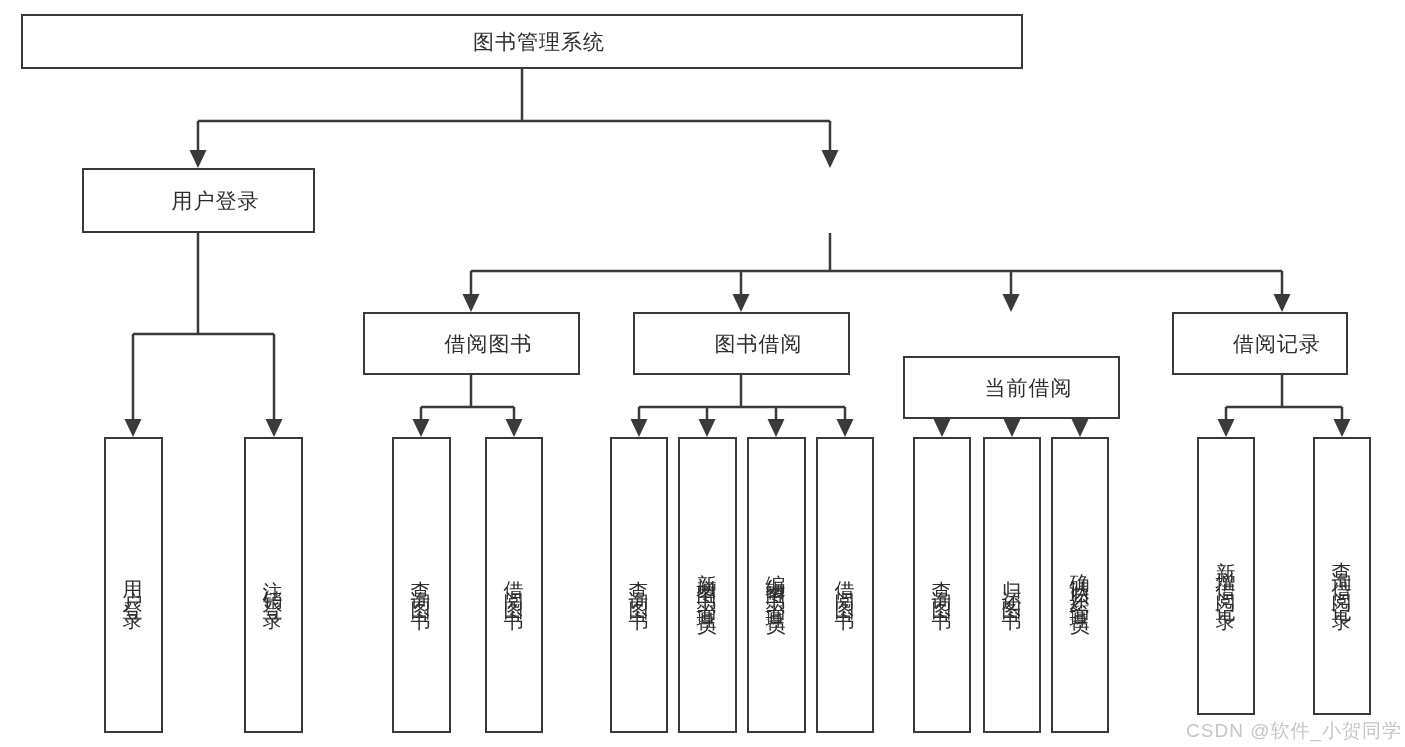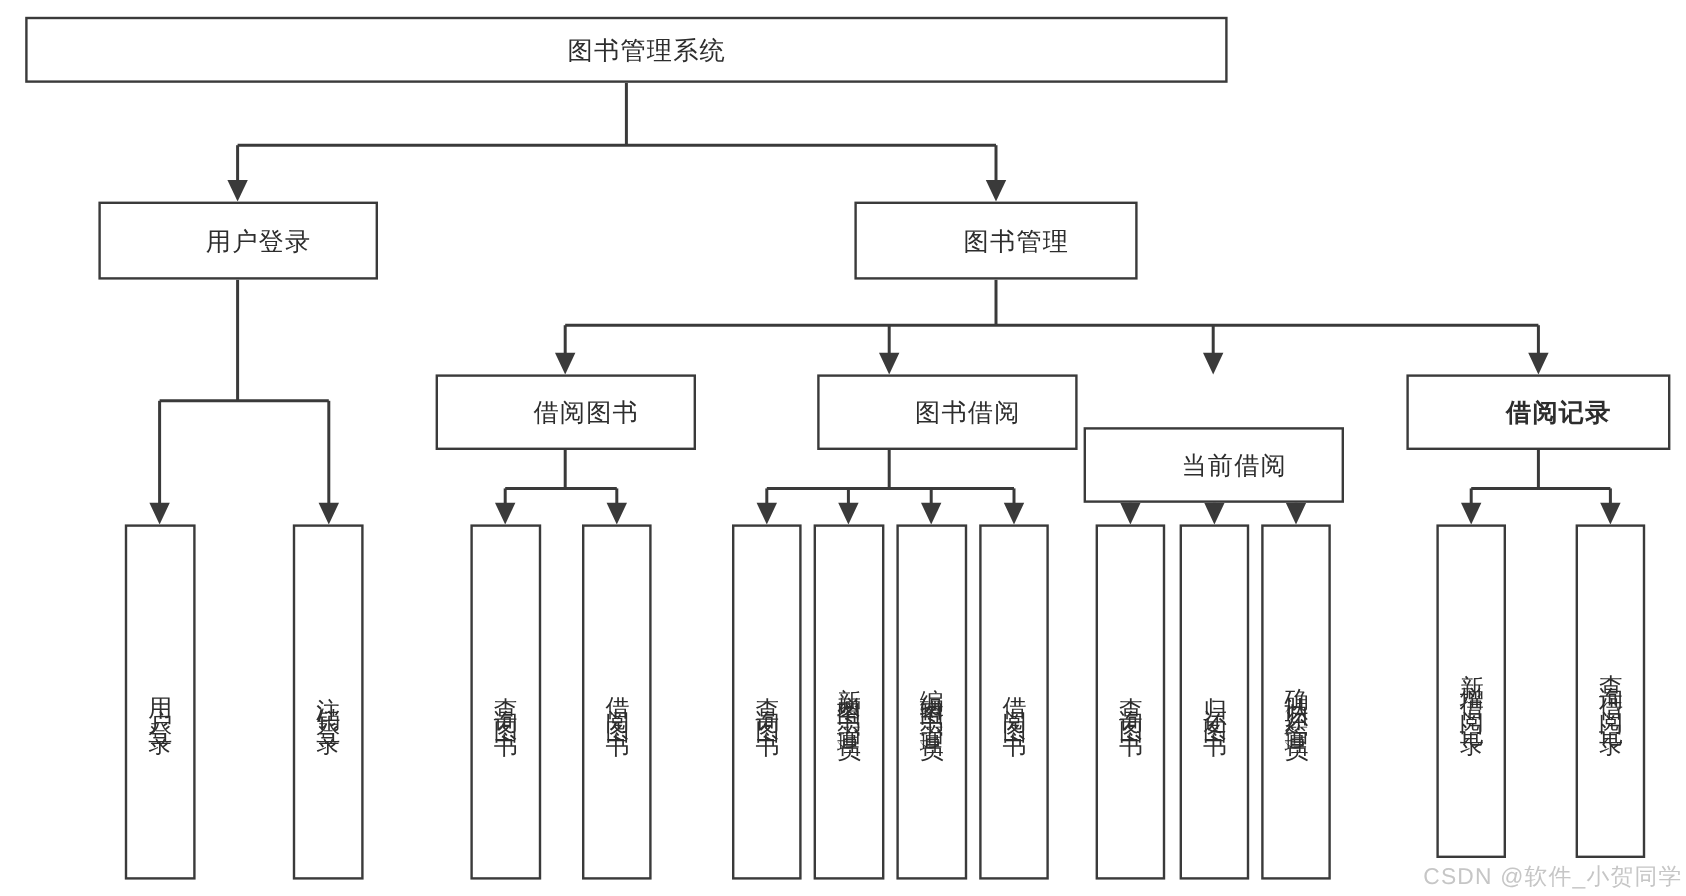--- a/index.html
+++ b/index.html
@@ -119,26 +119,25 @@
       <polygon points="1003.5,419 1020.5,419 1012,437"></polygon>
       <polygon points="1071.5,419 1088.5,419 1080,437"></polygon>
       <polygon points="1217.5,419 1234.5,419 1226,437"></polygon>
       <polygon points="1333.5,419 1350.5,419 1342,437"></polygon>
     </g>
   </svg>
 
   <div class="node" style="left:21px;top:14px;width:1002px;height:55px;">图书管理系统</div>
 
   <div class="node" style="left:82px;top:168px;width:233px;height:65px;">用户登录</div>
-  <div class="node" style="left:712px;top:168px;width:236px;height:65px;">图书管理</div>
 
   <div class="node" style="left:363px;top:312px;width:217px;height:63px;">借阅图书</div>
-  <div class="node" style="left:633px;top:312px;width:217px;height:63px;margin-left:48px;">图书借阅</div>
+  <div class="node" style="left:633px;top:312px;width:217px;height:63px;">图书借阅</div>
   <div class="node" style="left:903px;top:312px;width:217px;height:63px;margin-top:44px;">当前借阅</div>
-  <div class="node" style="left:1172px;top:312px;width:220px;height:63px;font-weight:bold;">借阅记录</div>
+  <div class="node" style="left:1172px;top:312px;width:176px;height:63px;">借阅记录</div>
 
   <div class="leaf" style="left:104px;top:437px;width:59px;height:296px;">用户登录</div>
   <div class="leaf" style="left:244px;top:437px;width:59px;height:296px;">注销登录</div>
 
   <div class="leaf" style="left:392px;top:437px;width:59px;height:296px;">查询图书</div>
   <div class="leaf" style="left:485px;top:437px;width:58px;height:296px;">借阅图书</div>
 
   <div class="leaf" style="left:610px;top:437px;width:58px;height:296px;">查询图书</div>
   <div class="leaf long" style="left:678px;top:437px;width:59px;height:296px;">新增图书（管理员）</div>
   <div class="leaf long" style="left:747px;top:437px;width:59px;height:296px;">编辑图书（管理员）</div>

